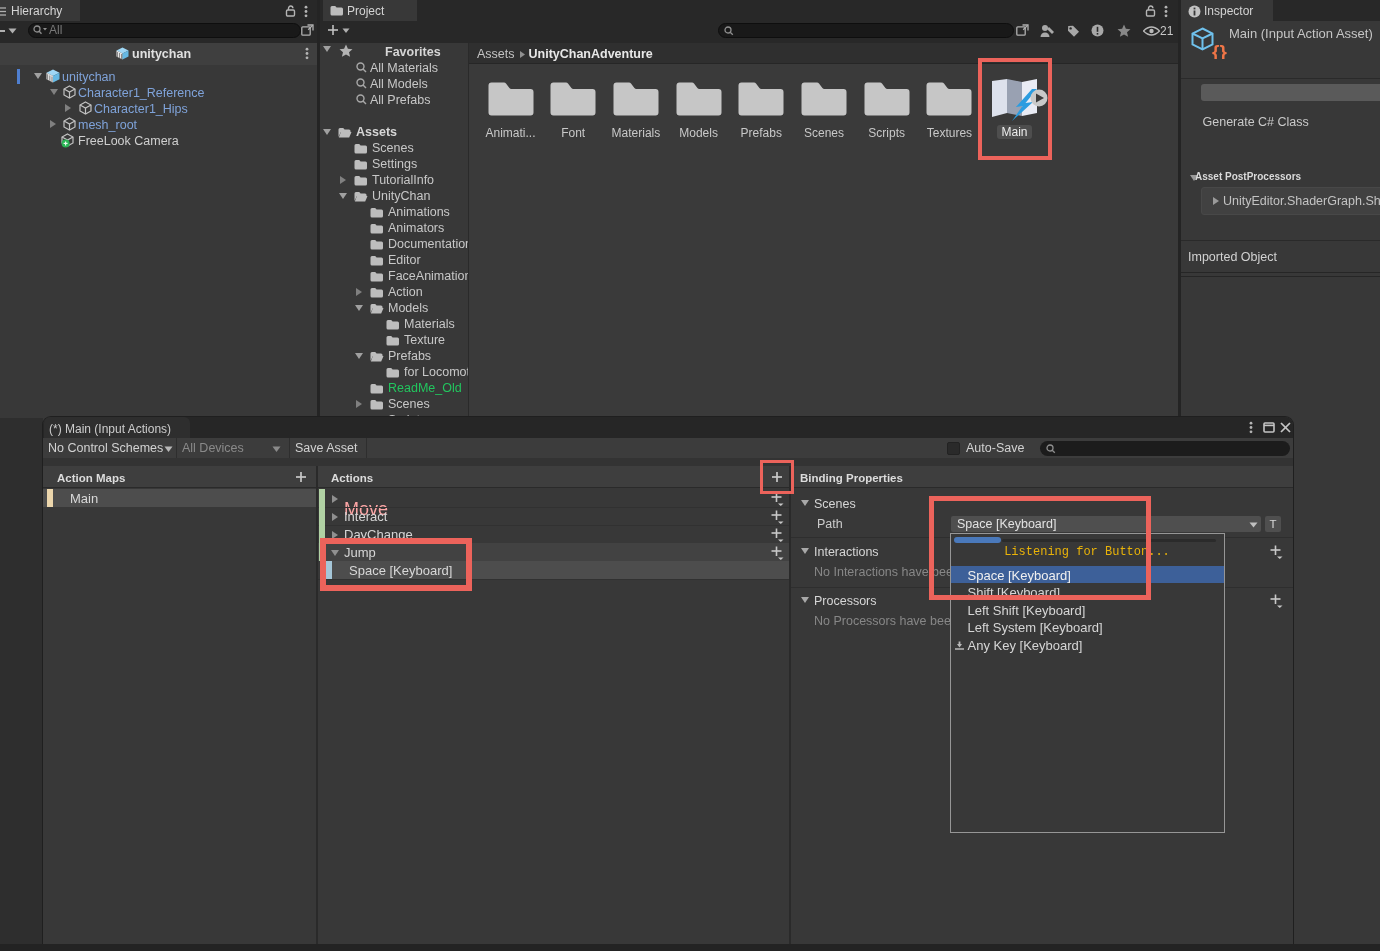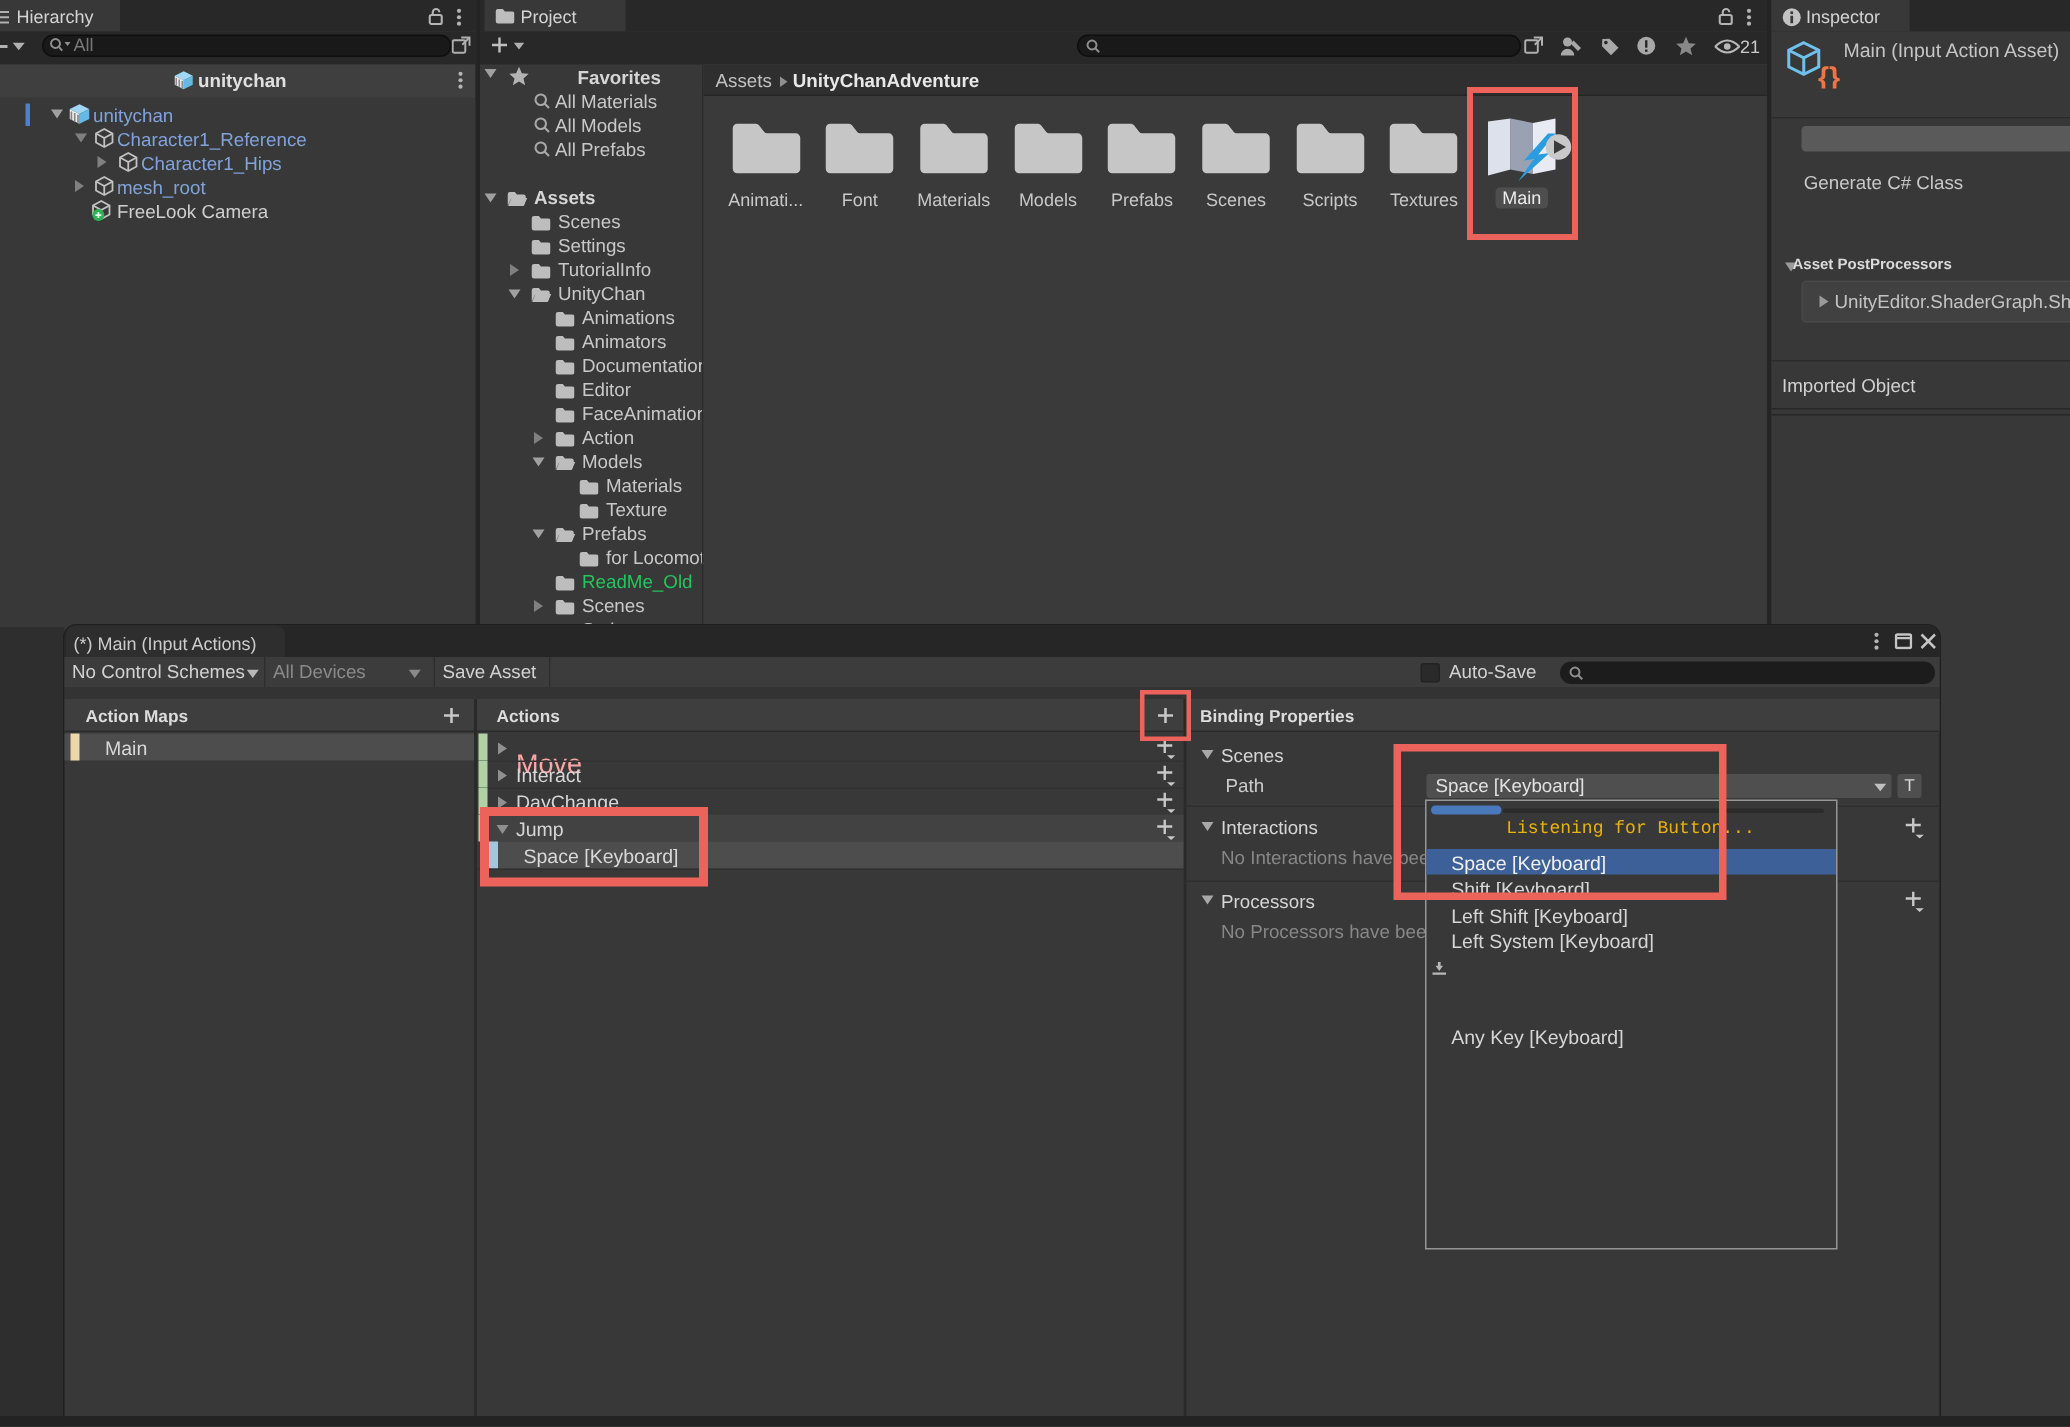--- a/index.html
+++ b/index.html
@@ -799,21 +799,21 @@
   <div class="abs txt" style="left:16.5px;top:34px;color:#f0f0f0;font-size:13px;">Space [Keyboard]</div>
   <div class="abs txt" style="left:16.5px;top:51.6px;color:#d6d6d6;font-size:13px;">Shift [Keyboard]</div>
   <div class="abs txt" style="left:16.5px;top:69.2px;color:#d6d6d6;font-size:13px;">Left Shift [Keyboard]</div>
   <div class="abs txt" style="left:16.5px;top:86.8px;color:#d6d6d6;font-size:13px;">Left System [Keyboard]</div>
   <div class="abs" style="left:3px;top:107px;">
         <svg width="11" height="10">
           <path d="M5.5 0 L8 3.5 L6.4 3.5 L6.4 6 L4.6 6 L4.6 3.5 L3 3.5 Z" fill="#b8b8b8" transform="rotate(180 5.5 3.2)"></path>
           <line x1="1" y1="8" x2="10" y2="8" stroke="#b8b8b8" stroke-width="1.5"></line>
         </svg>
       </div>
-  <div class="abs txt" style="left:16.5px;top:104.4px;color:#d6d6d6;font-size:13px;margin-top:46px;">Any Key [Keyboard]</div>
+  <div class="abs txt" style="left:16.5px;top:104.4px;color:#d6d6d6;font-size:13px;">Any Key [Keyboard]</div>
 </div>
 
 <div class="abs" style="left:978px;top:58px;width:74px;height:102px;border:4px solid #ec635b;"></div>
 <div class="abs" style="left:760px;top:459.5px;width:34px;height:34.5px;border:3.5px solid #ec635b;"></div>
 <div class="abs" style="left:929px;top:495.5px;width:222px;height:104.5px;border:5px solid #ec635b;"></div>
 <div class="abs" style="left:319.5px;top:537.5px;width:152px;height:53.5px;border:6.5px solid #ec635b;"></div>
 
 </div>
 
 </body></html>

